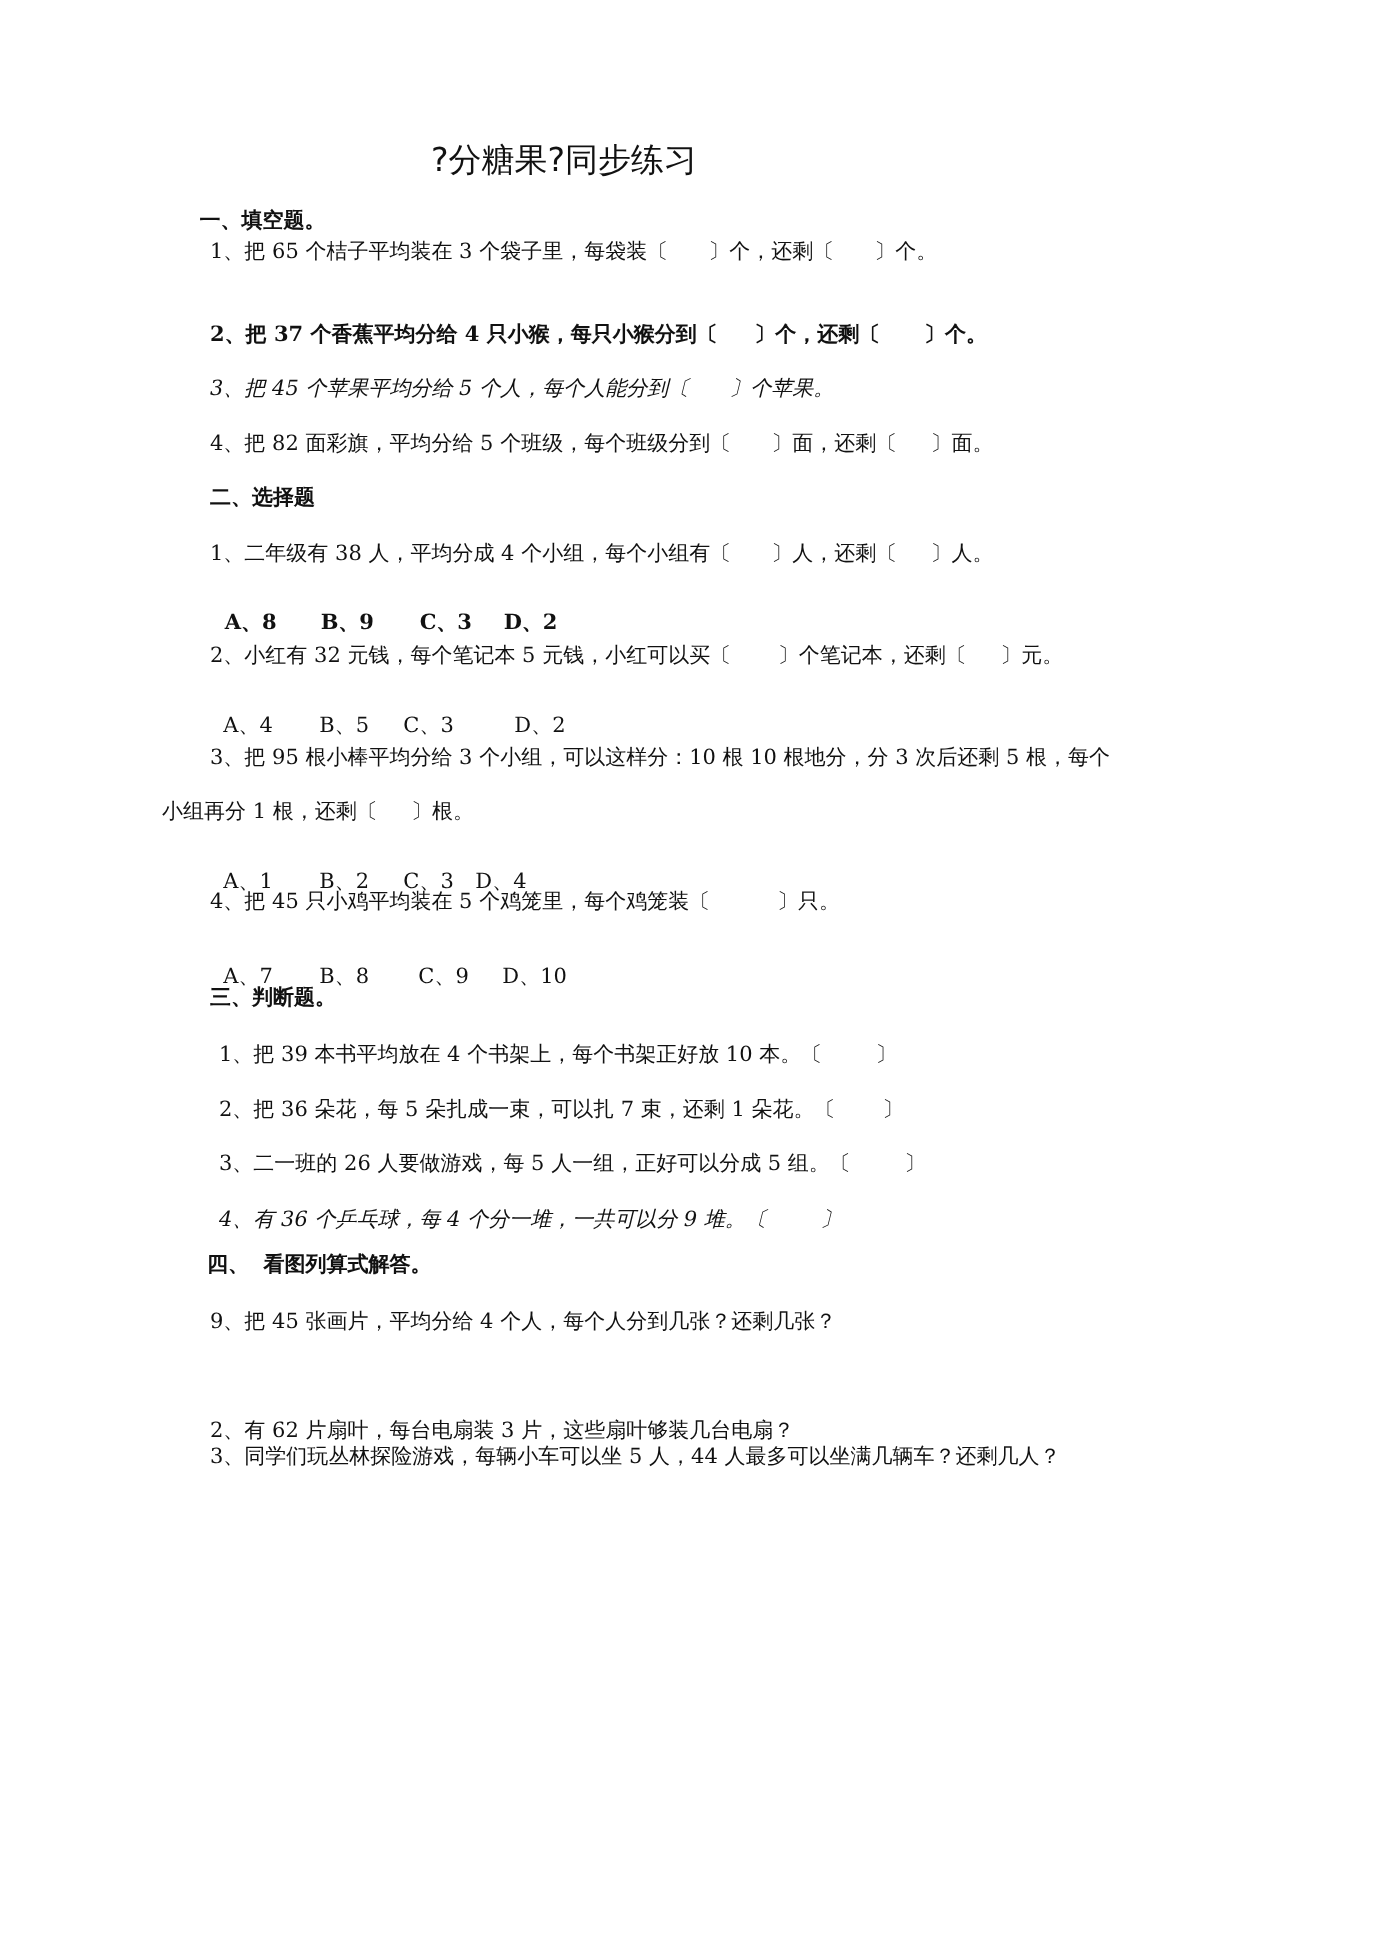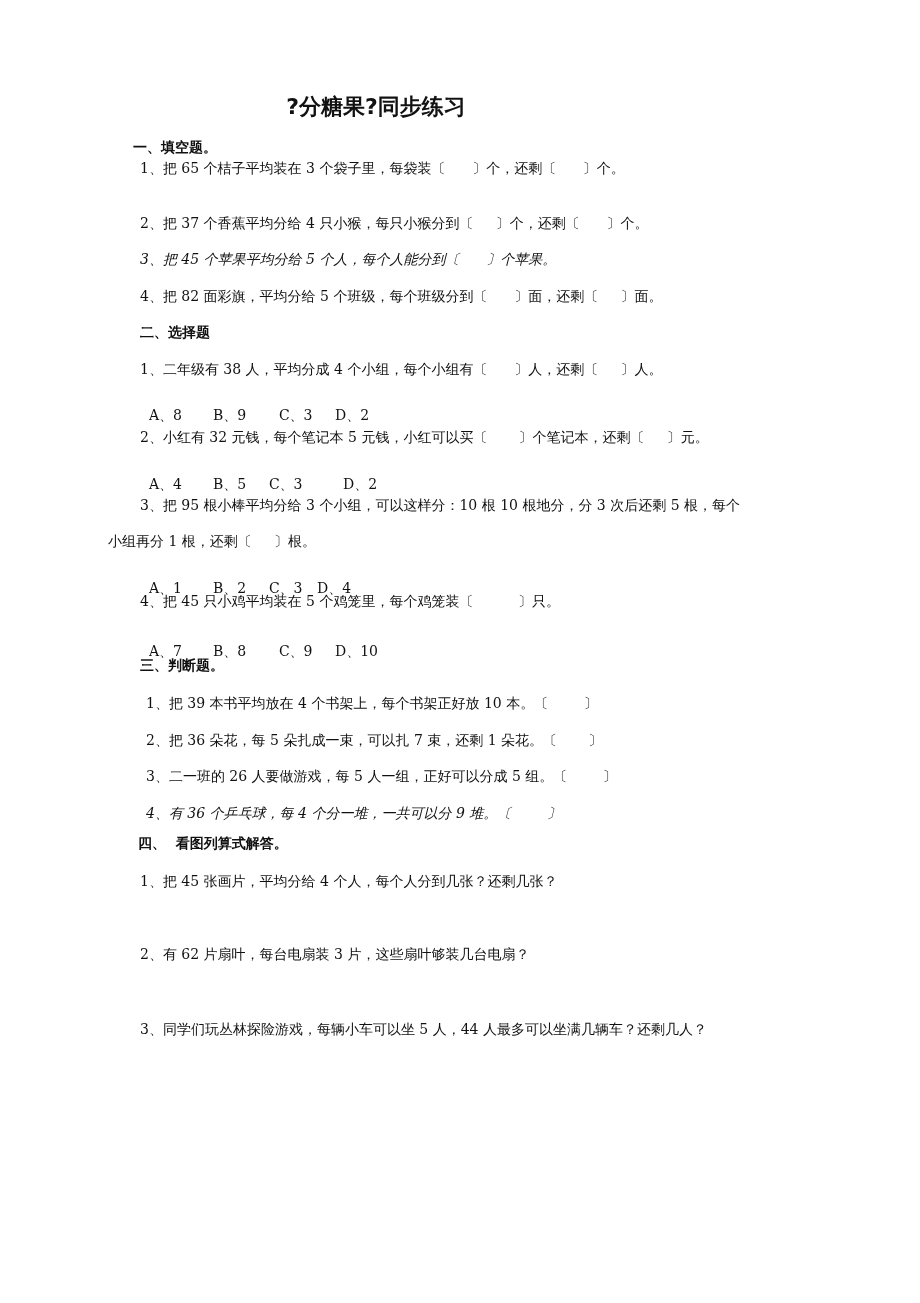--- a/index.html
+++ b/index.html
@@ -1,39 +1,39 @@
 <!DOCTYPE html>
 <html><head>
 <meta charset="utf-8">
 <style>
   html, body { margin: 0; padding: 0; background: #ffffff; }
   body { width: 920px; height: 1303px; position: relative; overflow: hidden;
          font-family: "DejaVu Serif", "Liberation Serif", serif; color: #111; }
   .line { position: absolute; white-space: pre; font-size: 14px; line-height: 18px; }
   .title { position: absolute; left: 0; width: 752px; top: 92px; text-align: center;
-           font-size: 22px; font-weight: bold; font-family: "DejaVu Sans", "Liberation Sans", sans-serif; }
+           font-size: 22px; font-weight: normal; font-family: "DejaVu Sans", "Liberation Sans", sans-serif; }
   .section { font-weight: bold; font-family: "DejaVu Sans", "Liberation Sans", sans-serif; font-size: 14px; }
   .opts { position: absolute; font-size: 14px; line-height: 18px; white-space: pre; }
   .opts span { display: inline-block; }
 </style>
 </head>
 <body>
 
 <div class="title">?分糖果?同步练习</div>
 
 <div class="line section" style="left:133px;top:138px;">一、填空题。</div>
 <div class="line" style="left:140px;top:159px;">1、把 65 个桔子平均装在 3 个袋子里，每袋装〔      〕个，还剩〔      〕个。</div>
-<div class="line" style="left:140px;top:214px;">2、把 37 个香蕉平均分给 4 只小猴，每只小猴分到〔     〕个，还剩〔      〕个。</div>
+<div class="line" style="left:140px;top:214px;font-weight:bold;">2、把 37 个香蕉平均分给 4 只小猴，每只小猴分到〔     〕个，还剩〔      〕个。</div>
 <div class="line" style="left:140px;top:250px;font-style:italic;">3、把 45 个苹果平均分给 5 个人，每个人能分到〔      〕个苹果。</div>
 <div class="line" style="left:140px;top:287px;">4、把 82 面彩旗，平均分给 5 个班级，每个班级分到〔      〕面，还剩〔     〕面。</div>
 
 <div class="line section" style="left:140px;top:323px;">二、选择题</div>
 
 <div class="line" style="left:140px;top:360px;">1、二年级有 38 人，平均分成 4 个小组，每个小组有〔      〕人，还剩〔     〕人。</div>
-<div class="opts" style="left:140px;top:388px;">
+<div class="opts" style="left:140px;top:388px;font-weight:bold;">
   <span style="width:64px">A、8</span><span style="width:66px">B、9</span><span style="width:56px">C、3</span><span>D、2</span>
 </div>
 
 <div class="line" style="left:140px;top:428px;">2、小红有 32 元钱，每个笔记本 5 元钱，小红可以买〔       〕个笔记本，还剩〔     〕元。</div>
 <div class="opts" style="left:140px;top:457px;">
   <span style="width:64px">A、4</span><span style="width:56px">B、5</span><span style="width:74px">C、3</span><span>D、2</span>
 </div>
 
 <div class="line" style="left:140px;top:496px;">3、把 95 根小棒平均分给 3 个小组，可以这样分：10 根 10 根地分，分 3 次后还剩 5 根，每个</div>
 <div class="line" style="left:108px;top:532px;">小组再分 1 根，还剩〔     〕根。</div>
@@ -46,15 +46,15 @@
   <span style="width:64px">A、7</span><span style="width:66px">B、8</span><span style="width:56px">C、9</span><span>D、10</span>
 </div>
 
 <div class="line section" style="left:140px;top:656px;">三、判断题。</div>
 <div class="line" style="left:146px;top:694px;">1、把 39 本书平均放在 4 个书架上，每个书架正好放 10 本。〔        〕</div>
 <div class="line" style="left:146px;top:731px;">2、把 36 朵花，每 5 朵扎成一束，可以扎 7 束，还剩 1 朵花。〔       〕</div>
 <div class="line" style="left:146px;top:767px;text-align:center;">3、二一班的 26 人要做游戏，每 5 人一组，正好可以分成 5 组。〔        〕</div>
 <div class="line" style="left:146px;top:804px;font-style:italic;">4、有 36 个乒乓球，每 4 个分一堆，一共可以分 9 堆。〔        〕</div>
 
 <div class="line section" style="left:138px;top:834px;">四、  看图列算式解答。</div>
-<div class="line" style="left:140px;top:872px;">1、把 45 张画片，平均分给 4 个人，每个人分到几张？还剩几张？</div>
+<div class="line" style="left:140px;top:872px;">9、把 45 张画片，平均分给 4 个人，每个人分到几张？还剩几张？</div>
 <div class="line" style="left:140px;top:945px;">2、有 62 片扇叶，每台电扇装 3 片，这些扇叶够装几台电扇？</div>
-<div class="line" style="left:140px;top:1020px;text-align:center;">3、同学们玩丛林探险游戏，每辆小车可以坐 5 人，44 人最多可以坐满几辆车？还剩几人？</div>
+<div class="line" style="left:140px;top:962px;text-align:center;">3、同学们玩丛林探险游戏，每辆小车可以坐 5 人，44 人最多可以坐满几辆车？还剩几人？</div>
 
 </body></html>

